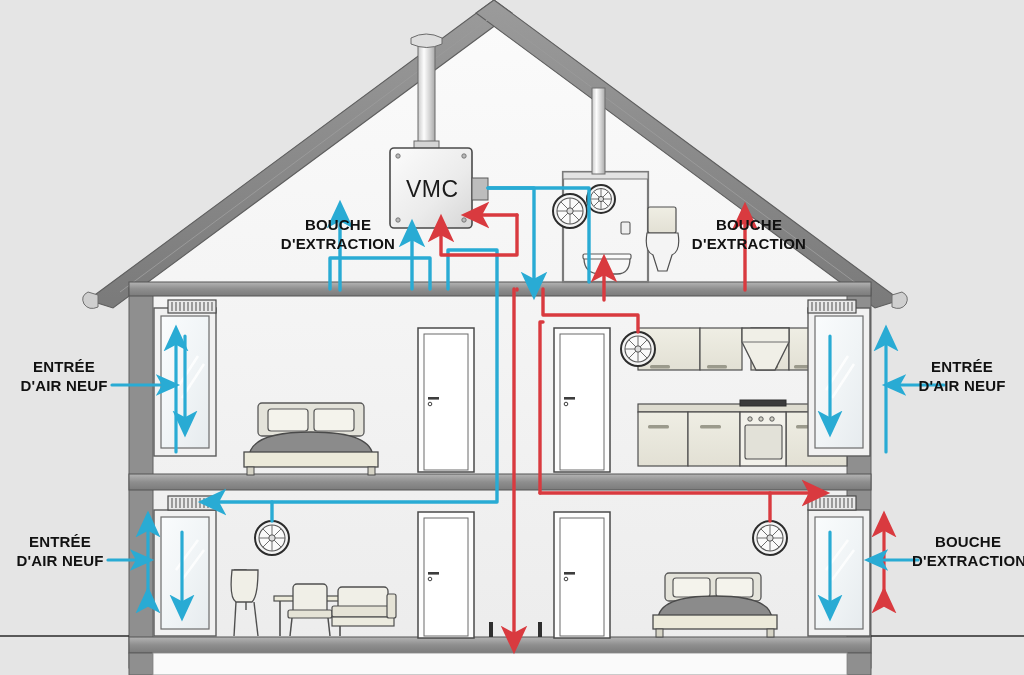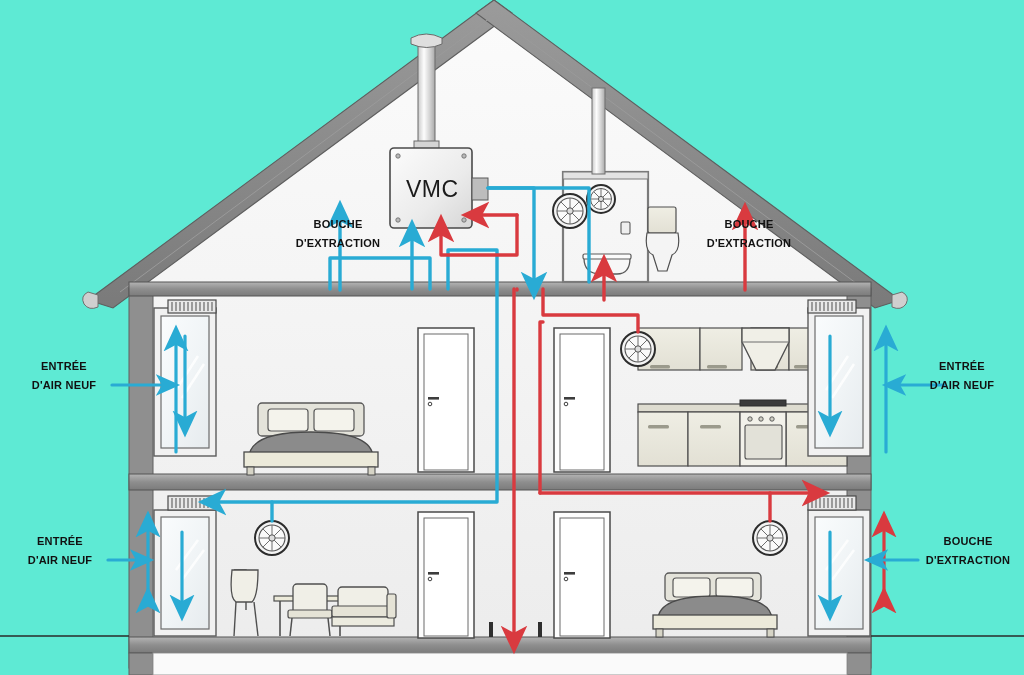--- a/index.html
+++ b/index.html
@@ -1,19 +1,19 @@
 <!DOCTYPE html>
 <html><head>
 <meta charset="utf-8">
 <style>
   html,body{margin:0;padding:0;background:#ffffff;}
   body{font-family:"Liberation Sans", sans-serif;}
-  #stage{position:relative;width:1024px;height:675px;background:#5eead4;overflow:hidden;}
+  #stage{position:relative;width:1024px;height:675px;background:#e5e5e5;overflow:hidden;}
   #stage svg{position:absolute;left:0;top:0;}
-  .lbl{position:absolute;font-family:"Liberation Sans", sans-serif;font-size:11px;font-weight:700;color:#111111;letter-spacing:.2px;line-height:19px;text-align:center;white-space:nowrap;}
+  .lbl{position:absolute;font-family:"Liberation Sans", sans-serif;font-size:15px;font-weight:700;color:#111111;letter-spacing:.2px;line-height:19px;text-align:center;white-space:nowrap;}
   #vmc-text{position:absolute;font-size:23px;font-weight:400;color:#1b1b1b;letter-spacing:.5px;}
 </style>
 </head>
 <body>
 
 <div id="stage">
 
   <svg width="1024" height="675" viewBox="0 0 1024 675">
     <defs>
       <linearGradient id="gWall" x1="0" y1="0" x2="0" y2="1">

